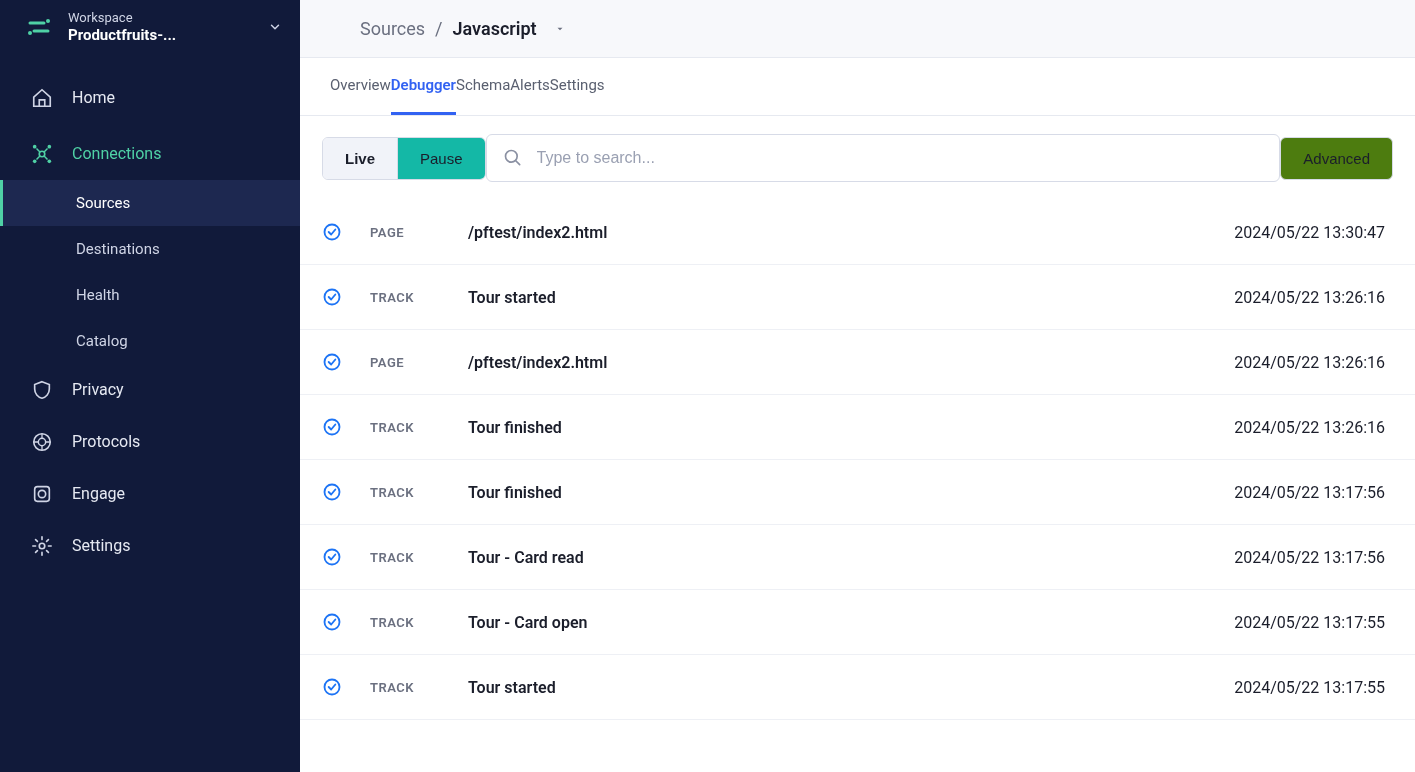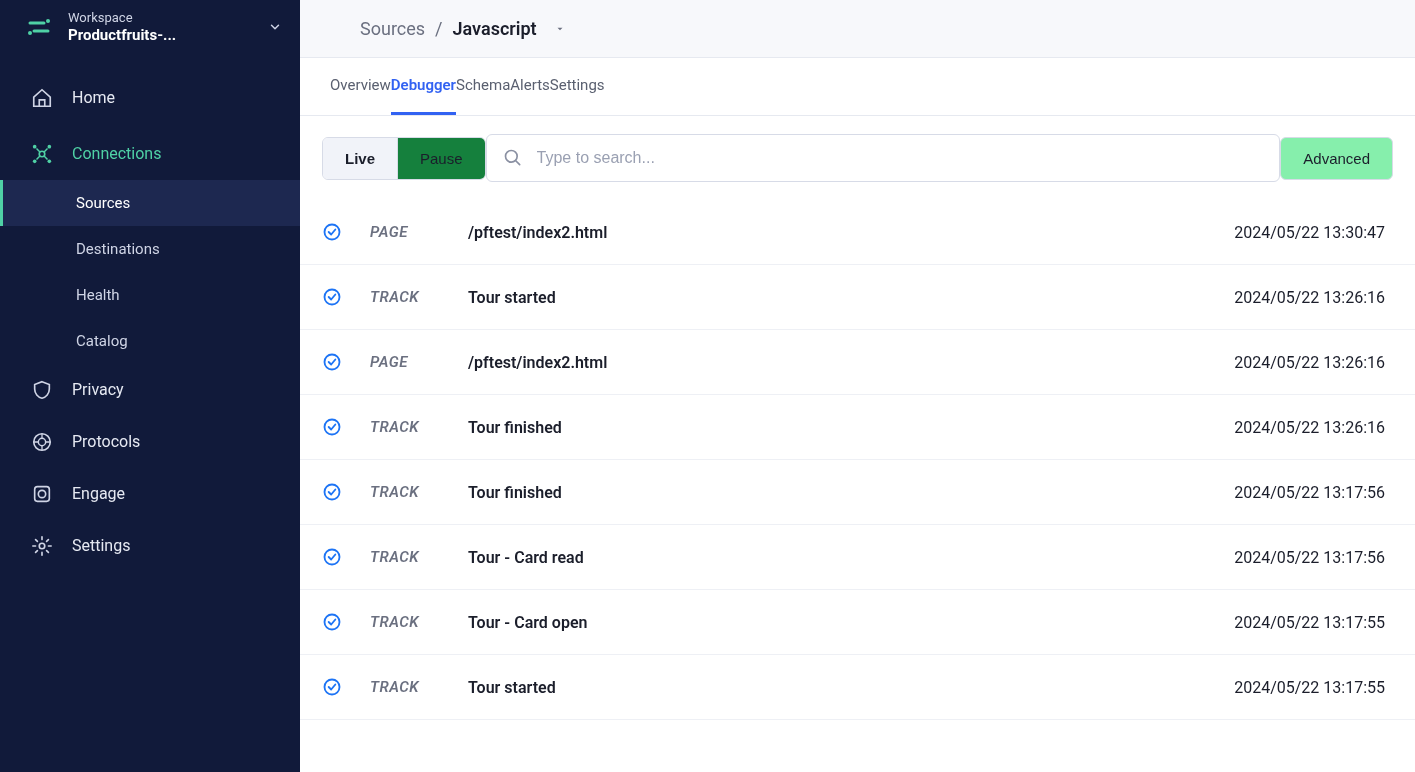--- a/index.html
+++ b/index.html
@@ -36,35 +36,35 @@
   .crumb-sep { color: #6b7080; }
   .crumb-current { color: #1b1e2b; font-weight: 600; }
   .crumb-caret { color: #6b7080; font-size: 12px; margin-left: 8px; }
 
   .tabs { display: flex; padding: 0 0 0 30px; border-bottom: 1px solid #e6e9f0; }
   .tab { padding: 18px 0; font-size: 15px; color: #5a6070; cursor: pointer; border-bottom: 3px solid transparent; }
   .tab.active { color: #3262f2; border-bottom-color: #3262f2; font-weight: 600; }
 
   .controls { display: flex; align-items: center; padding: 18px 22px 18px 22px; }
   .toggle-group { display: inline-flex; border: 1px solid #d7dbe7; border-radius: 6px; overflow: hidden; }
-  .toggle-btn { padding: 12px 22px; font-size: 15px; background: #15803d; color: #1b1e2b; cursor: pointer; border: none; }
+  .toggle-btn { padding: 12px 22px; font-size: 15px; background: #14b8a6; color: #1b1e2b; cursor: pointer; border: none; }
   .toggle-btn + .toggle-btn { border-left: 1px solid #d7dbe7; }
   .toggle-btn.on { background: #f1f3f9; font-weight: 600; }
 
   .search-wrap { flex: 1; display: flex; align-items: center; border: 1px solid #d7dbe7; border-radius: 6px; padding: 0 16px; height: 48px; }
   .search-wrap .s-icon { color: #8a90a2; margin-right: 14px; display: inline-flex; }
   .search-wrap input { flex: 1; border: none; outline: none; font-size: 16px; color: #333; background: transparent; }
   .search-wrap input::placeholder { color: #9aa0b2; }
 
-  .adv-btn { border: 1px solid #d7dbe7; border-radius: 6px; background: #86efac; padding: 12px 22px; font-size: 15px; color: #1b1e2b; cursor: pointer; }
+  .adv-btn { border: 1px solid #d7dbe7; border-radius: 6px; background: #4d7c0f; padding: 12px 22px; font-size: 15px; color: #1b1e2b; cursor: pointer; }
 
   .event-list { flex: 1; overflow-y: auto; position: relative; }
   .event-row { display: flex; align-items: center; padding: 22px 22px; border-bottom: 1px solid #eef0f5; gap: 28px; cursor: pointer; }
   .status-icon { color: #1d74f5; display: inline-flex; }
-  .evt-type { width: 70px; font-size: 15px; letter-spacing: 0.5px; color: #6b7080; font-weight: 600; font-style: italic; }
+  .evt-type { width: 70px; font-size: 13px; letter-spacing: 0.5px; color: #6b7080; font-weight: 600; }
   .evt-name { flex: 1; font-size: 16px; color: #1b1e2b; font-weight: 600; }
   .evt-time { font-size: 16px; color: #1b1e2b; white-space: nowrap; padding-right: 8px; }
 
   
   .event-list::-webkit-scrollbar { width: 12px; }
   .event-list::-webkit-scrollbar-thumb { background: #c3c8d4; border-radius: 6px; }
   .event-list::-webkit-scrollbar-track { background: #f1f3f9; }
 
   svg { display: block; }
 </style>

